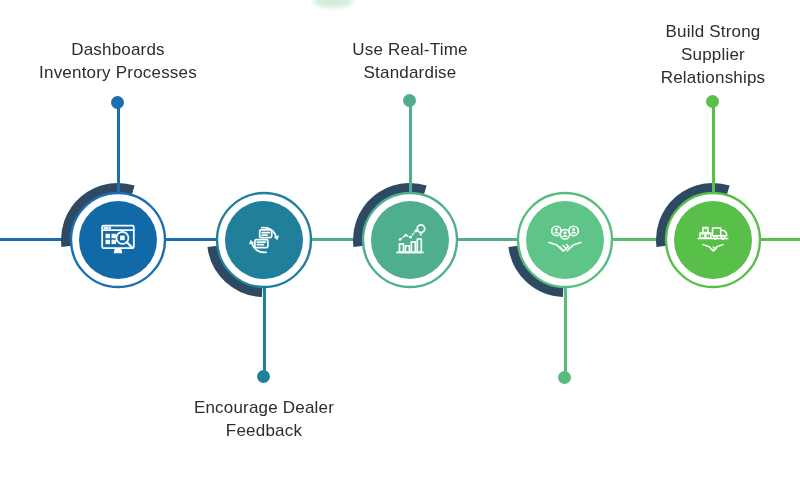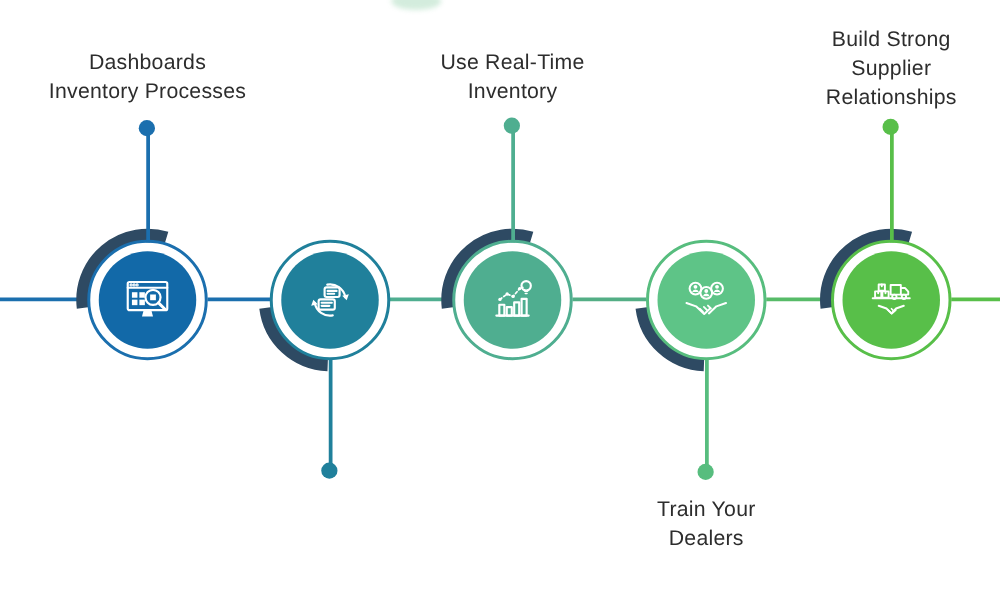--- a/index.html
+++ b/index.html
@@ -43,24 +43,24 @@
   <div class="dot" style="left: 403px; top: 94px; background-color: rgb(79, 174, 144);"></div>
 
   <div class="stem" style="left: 563.5px; top: 287px; height: 92px; background-color: rgb(87, 189, 126);"></div>
   <div class="dot" style="left: 558px; top: 371px; background-color: rgb(87, 189, 126);"></div>
 
   <div class="stem" style="left: 711.5px; top: 101px; height: 93px; background-color: rgb(88, 191, 73);"></div>
   <div class="dot" style="left: 706px; top: 95px; background-color: rgb(88, 191, 73);"></div>
 
   <div class="step-label" style="left:3px;top:38px;width:230px">Dashboards
 Inventory Processes</div>
+  <div class="step-label" style="left:149px;top:396px;width:230px">Encourage Dealer
+Feedback</div>
   <div class="step-label" style="left:310px;top:38px;width:200px">Use Real-Time
-Inventory</div>
-  <div class="step-label" style="left:465px;top:396px;width:200px">Train Your
-Dealers</div>
+Standardise</div>
   <div class="step-label" style="left:613px;top:20px;width:200px">Build Strong
 Supplier
 Relationships</div>
 
   <div class="node" style="left:60px">
     <svg class="node-svg" viewBox="0 0 116 116" width="116" height="116">
       <path class="arc" d="M7.4 64.2 A51 51 0 0 1 72.9 9.2" style="stroke: rgb(46, 74, 99);"></path>
       <circle class="ring" cx="58" cy="58" r="47" style="stroke: rgb(27, 111, 174);"></circle>
       <circle cx="58" cy="58" r="39" style="fill: rgb(18, 105, 168);"></circle>
     </svg>

